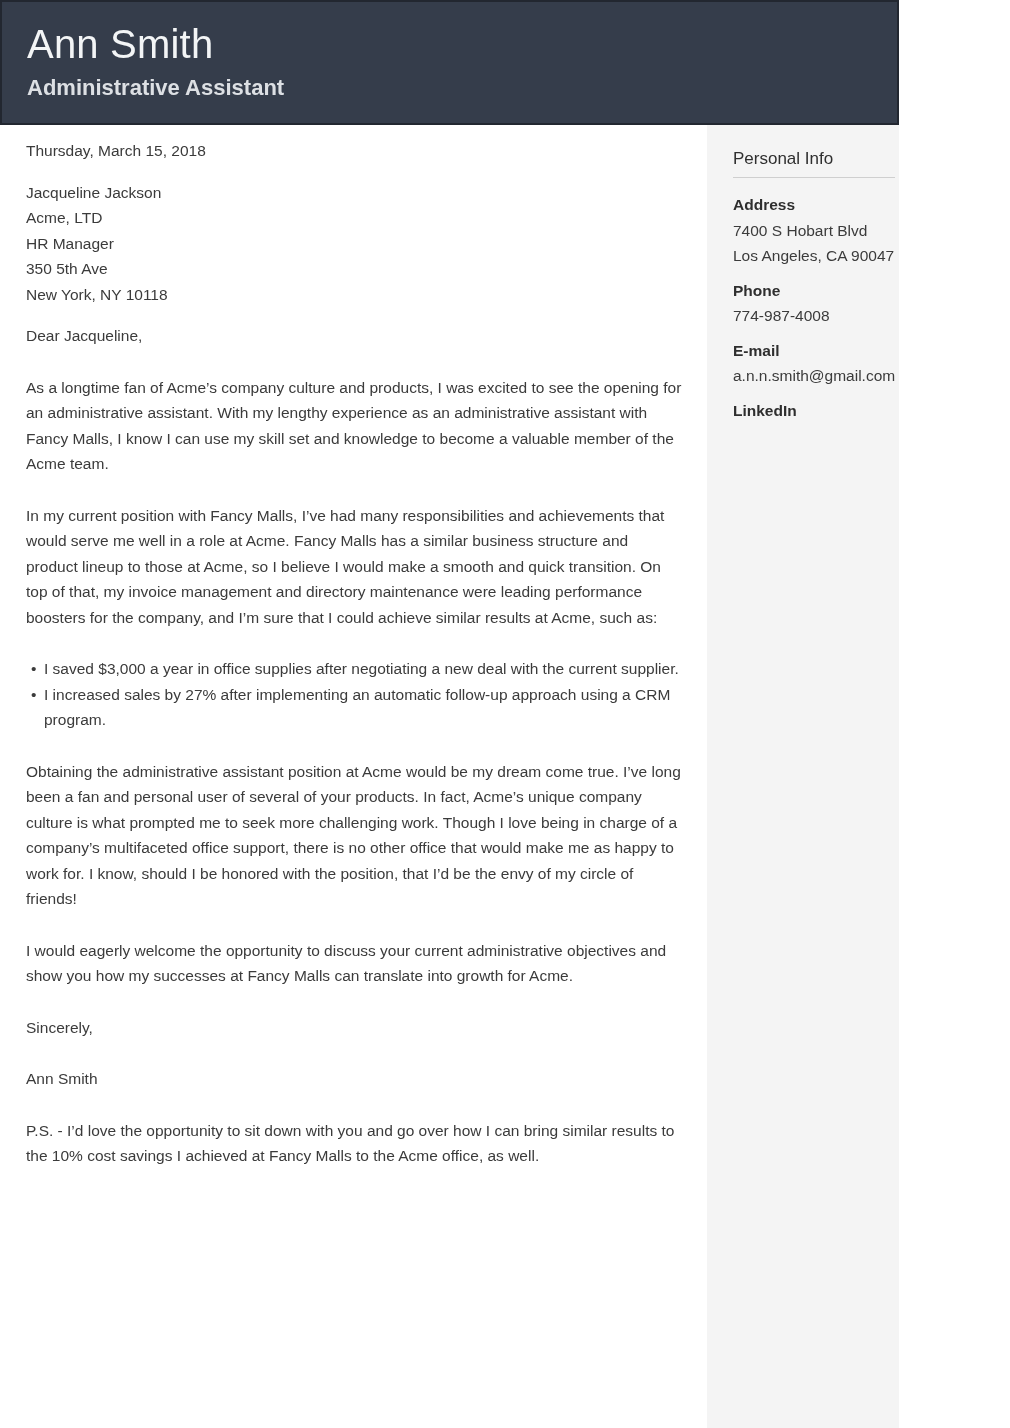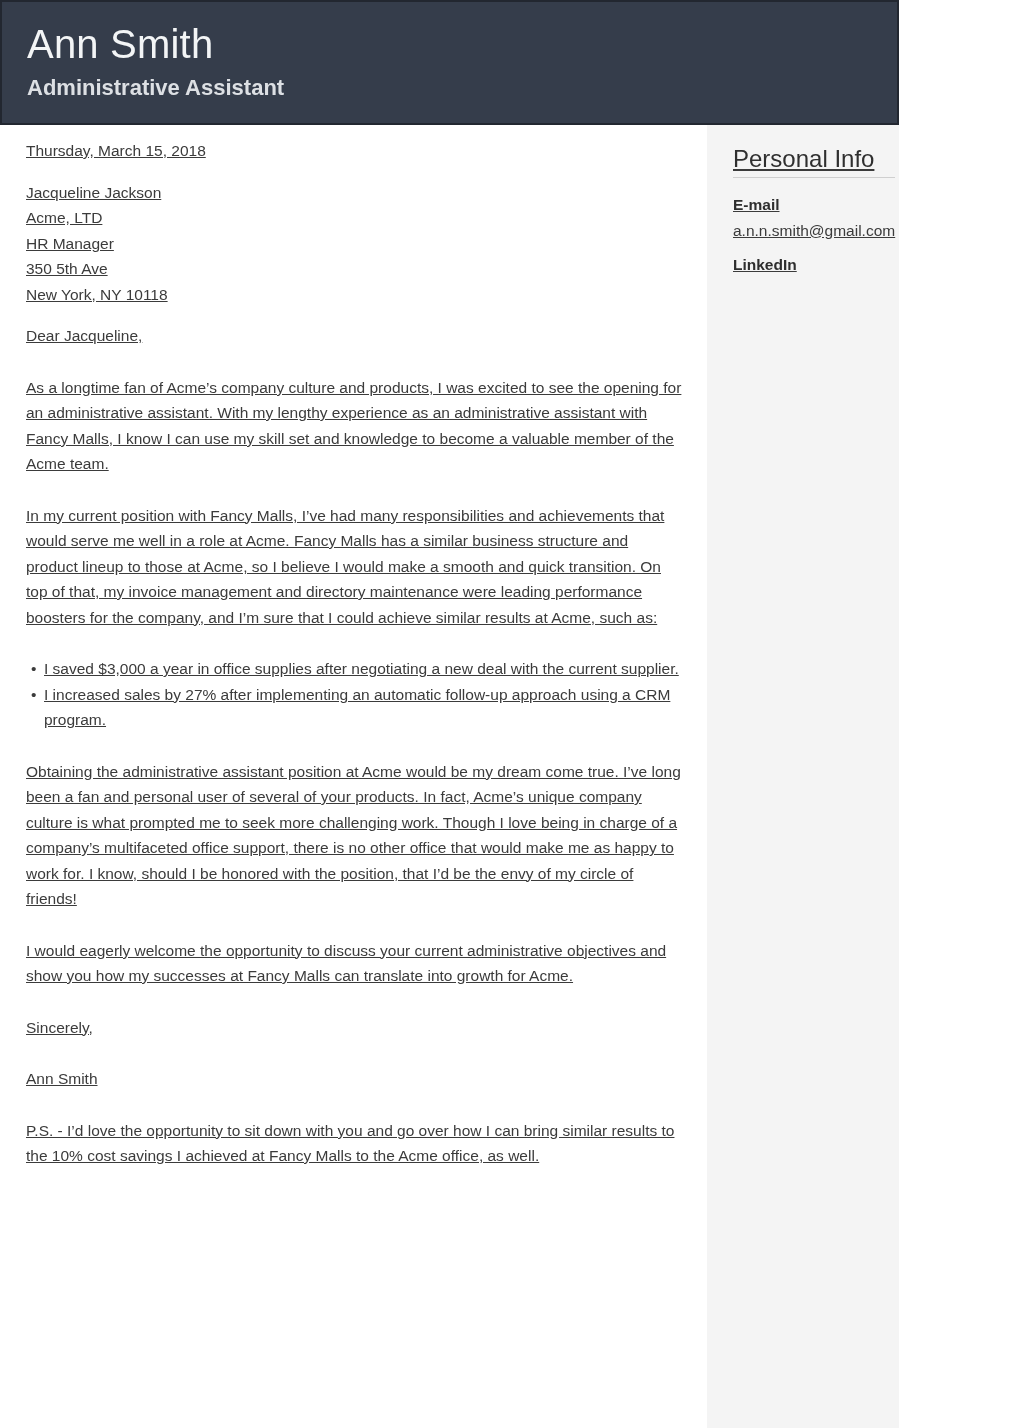--- a/index.html
+++ b/index.html
@@ -32,21 +32,21 @@
   .header h1{
     margin:0;font-size:40px;line-height:42px;font-weight:400;
     color:var(--name_color);letter-spacing:0.2px;
   }
   .header .subtitle{
     margin-top:10px;font-size:22px;line-height:26px;font-weight:700;
     color:var(--subtitle_color);
   }
 
   
-  .content{flex:1;display:flex;align-items:stretch;text-decoration:underline;}
+  .content{flex:1;display:flex;align-items:stretch;}
   .main{
     width:707px;flex:0 0 707px;
     padding:13px 24px 0 26px;
     font-size:15.5px;line-height:25.5px;
   }
   .main p{margin:0 0 26px 0;}
   .main .date{margin-bottom:16px;}
   .recipient{margin:0 0 16px 0;}
   .recipient div{line-height:25.5px;}
   .salutation{margin-bottom:26px;}
@@ -60,21 +60,21 @@
   }
   .closing,.signature{margin-bottom:26px;}
   .postscript{margin-bottom:0;}
 
   
   .sidebar{
     flex:1;background:var(--sidebar_bg);
     padding:20px 25px 0 26px;
   }
   .sidebar h2{
-    margin:0;font-size:24px;line-height:27px;font-weight:400;
+    margin:0;font-size:17px;line-height:27px;font-weight:400;
     color:var(--sidebar_title);
   }
   .sidebar hr{
     border:none;border-top:1px solid var(--divider);
     margin:5px 0 14px 0;
   }
   .info-group{margin-bottom:9px;}
   .info-label{
     font-weight:700;font-size:15.5px;line-height:25.5px;color:#2e2e2e;
   }
@@ -118,21 +118,30 @@
 
       <p class="closing">Sincerely,</p>
       <p class="signature">Ann Smith</p>
       <p class="postscript">P.S. - I’d love the opportunity to sit down with you and go over how I can bring similar results to the 10% cost savings I achieved at Fancy Malls to the Acme office, as well.</p>
     </main>
 
     <aside class="sidebar">
       <h2>Personal Info</h2>
       <hr>
 
+      <div class="info-group">
+        <div class="info-label">Address</div>
+        <div class="info-line">7400 S Hobart Blvd</div>
+        <div class="info-line">Los Angeles, CA 90047</div>
+      </div>
 
+      <div class="info-group">
+        <div class="info-label">Phone</div>
+        <div class="info-line">774-987-4008</div>
+      </div>
 
       <div class="info-group">
         <div class="info-label">E-mail</div>
         <div class="info-line">a.n.n.smith@gmail.com</div>
       </div>
 
       <div class="info-group">
         <div class="info-label">LinkedIn</div>
       </div>
     </aside>

